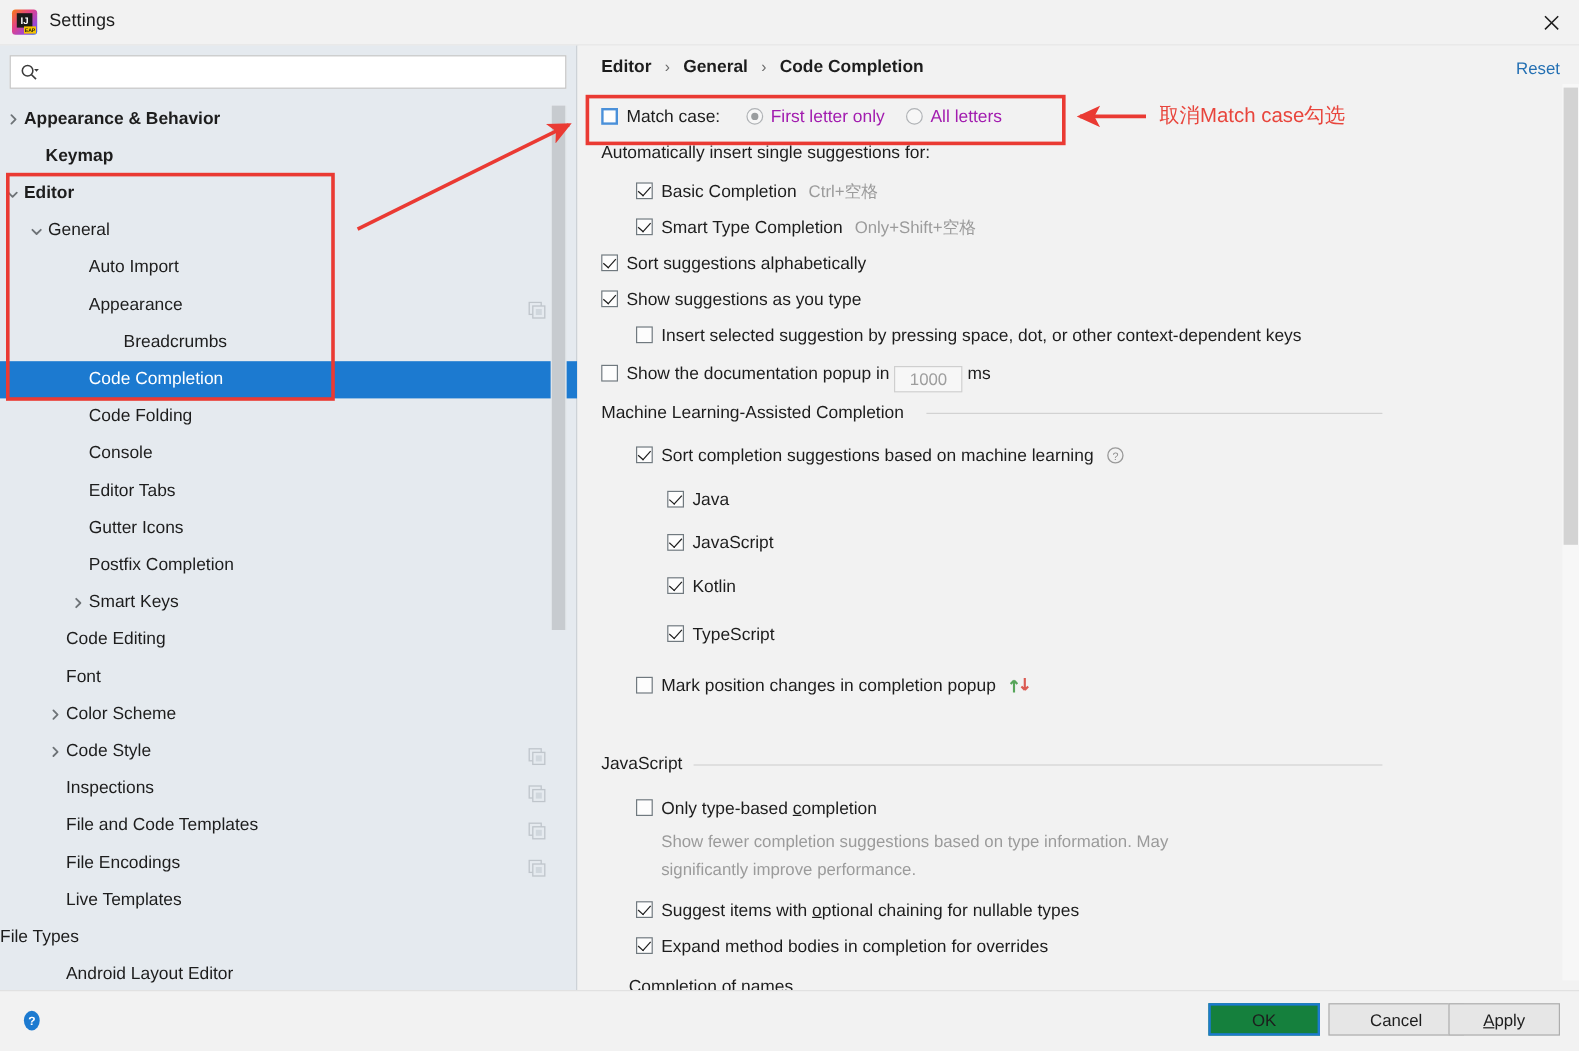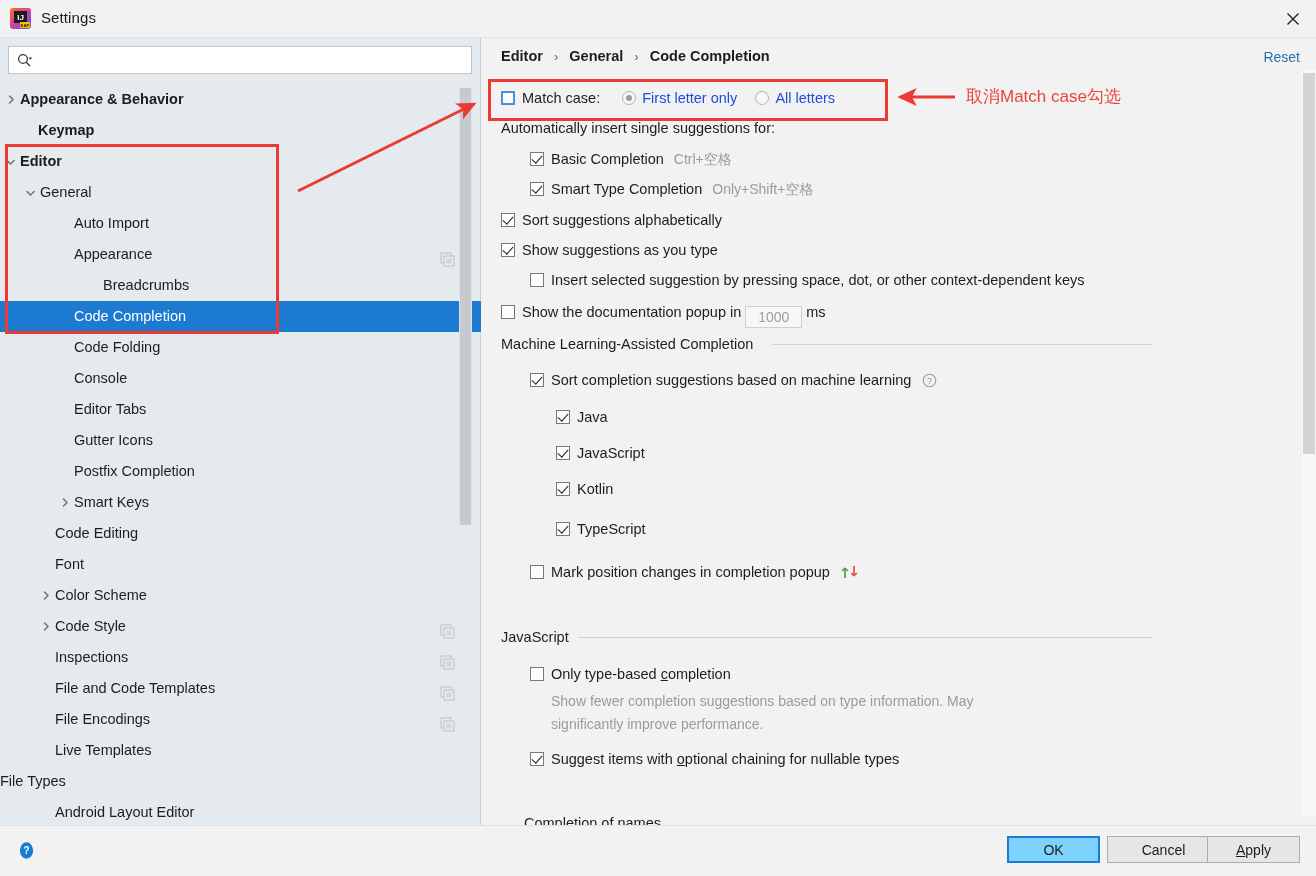--- a/index.html
+++ b/index.html
@@ -115,21 +115,21 @@
   
   .rb {
     display: inline-block; width: 14px; height: 14px; border-radius: 50%;
     border: 1px solid #b0b3b6; background: #f7f7f7;
     vertical-align: -2px; position: relative; margin-right: 6px;
   }
   .rb.selected::after {
     content: ""; position: absolute; left: 3px; top: 3px;
     width: 6px; height: 6px; border-radius: 50%; background: #9a9d9f;
   }
-  .muted { color: #1d4ed8; }
+  .muted { color: #a21caf; }
   .shortcut { color: #9b9b9b; margin-left: 10px; font-size: 14px; }
   .hint { color: #9b9b9b; font-size: 14px; }
   .mn { text-decoration: underline; }
 
   
   .section { position: absolute; height: 20px; line-height: 20px; font-size: 14.5px; white-space: nowrap; }
   .section .sec-label { display: inline-block; padding-right: 9px; background: #f2f2f2; }
   .sec-line { position: absolute; height: 1px; background: #d2d2d2; }
 
   .numbox {
@@ -149,21 +149,21 @@
     position: absolute; left: 0; top: 825px; width: 1316px; height: 51px;
     background: #f2f2f2; border-top: 1px solid #e1e1e1;
   }
   .help-icon { position: absolute; left: 17px; top: 841px; width: 19px; height: 19px; }
   .btn {
     position: absolute; top: 836px; height: 27px;
     background: #e6e6e6; border: 1px solid #adadad;
     font-family: "Liberation Sans", sans-serif; font-size: 14px; color: #1d1d1d;
     display: flex; align-items: center; justify-content: center; cursor: default;
   }
-  .btn.primary { border: 2px solid #1c7ad0; background: #7dd3fc; }
+  .btn.primary { border: 2px solid #1c7ad0; background: #15803d; }
   #ok-button     { left: 1007px; width: 93px; }
   #cancel-button { left: 1107px; width: 113px; }
   #apply-button  { left: 1207px; width: 93px; }
 
   
   .anno-box { position: absolute; border: 3px solid #ea3a33; pointer-events: none; }
   #anno-box-tree      { left: 5px;   top: 144px; width: 274px; height: 190px; }
   #anno-box-matchcase { left: 488px; top: 79px;  width: 400px; height: 42px;  }
   .anno-text {
     position: absolute; left: 966px; top: 85px;
@@ -384,20 +384,23 @@
       <div class="row" style="left:48px; top:584px;">
         <span class="cb"></span><span>Only type-based </span><span class="mn">c</span><span>ompletion</span>
       </div>
       <div class="row hint" style="left:69px; top:611px;">Show fewer completion suggestions based on type information. May</div>
       <div class="row hint" style="left:69px; top:634px;">significantly improve performance.</div>
 
       <div class="row" style="left:48px; top:669px;">
         <span class="cb checked"></span><span>Suggest items with </span><span class="mn">o</span><span>ptional chaining for nullable types</span>
       </div>
 
+      <div class="row" style="left:48px; top:699px;">
+        <span class="cb checked"></span><span>Expand method bodies in completion for overrides</span>
+      </div>
 
       <div class="row" style="left:42px; top:733px;">Completion of names</div>
     </div>
 
     <div class="msb-track"></div>
     <div class="msb-thumb"></div>
   </div>
 
   <div class="bottombar"></div>
   <div class="help-icon">

